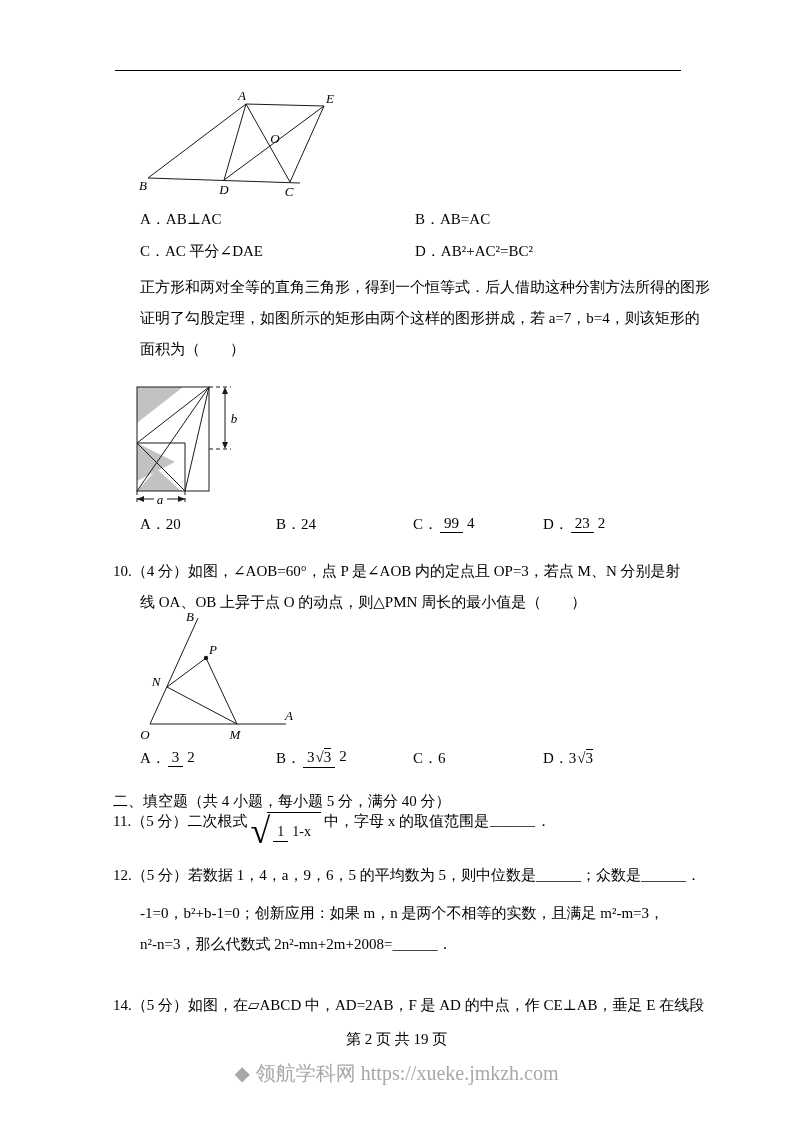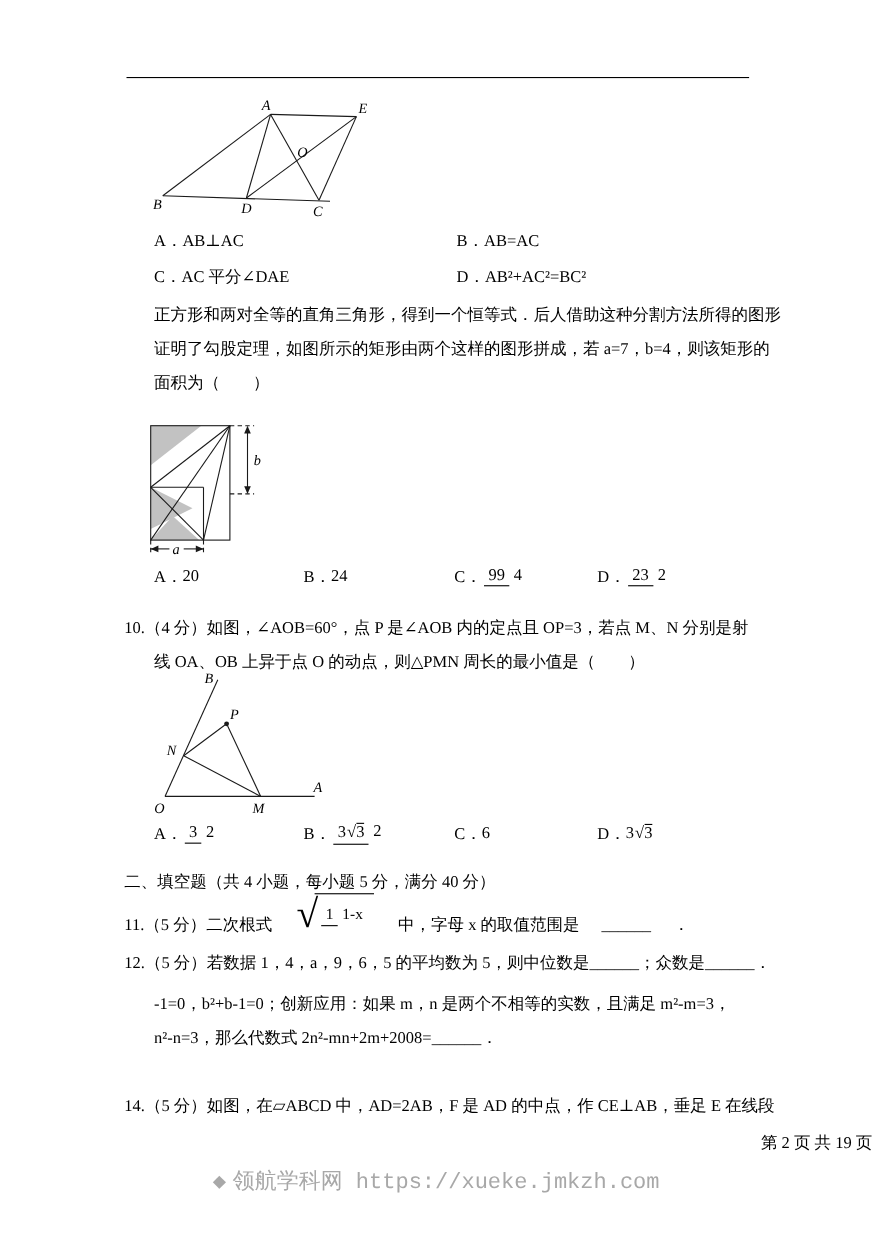--- a/index.html
+++ b/index.html
@@ -15,24 +15,24 @@
   .opt{position:absolute;display:inline-flex;align-items:center;height:36px;white-space:nowrap}
   .frac{display:inline-flex;flex-direction:row;text-align:center;line-height:1.15;margin:0 2px;vertical-align:middle}
   .frac .num{display:flex;justify-content:center;align-items:baseline;padding:0 4px;border-bottom:1px solid #000}
   .frac .den{padding:0 4px}
   .rsign{padding-left:1px}
   .radicand{border-top:1px solid #000}
   .sqrt{display:inline-flex;align-items:flex-start;margin:0 2px}
   .sqrt .sign{font-size:36px;line-height:36px;transform:translateY(1px)}
   .sqrt .body{border-top:1.5px solid #000;margin-left:-3px;padding:3px 4px 0;display:flex;align-items:center;min-height:34px}
   .sqrt .frac{font-size:14px}
-  .q11row{display:flex;align-items:flex-end;gap:20px;white-space:nowrap}
-  .footer{position:absolute;left:0;width:100%;top:1030px;text-align:right;font-size:15px}
+  .q11row{display:flex;align-items:flex-start;gap:1px;white-space:nowrap}
+  .footer{position:absolute;left:0;width:100%;top:1030px;text-align:center;font-size:15px}
   .watermark{position:absolute;left:0;width:100%;top:1060px;text-align:center;color:#a8a8a8;
-             font-family:Liberation Mono, monospace;font-size:20px}
+             font-family:Liberation Serif, serif;font-size:20px}
   .watermark .wlogo{margin-right:6px}
   svg{overflow:visible}
   .fline{stroke:#1a1a1a;stroke-width:1;fill:none}
   .fdash{stroke:#1a1a1a;stroke-width:1;fill:none;stroke-dasharray:4 3}
   .fshade{fill:#c2c2c2;stroke:none}
   .fhead{fill:#1a1a1a;stroke:none}
   .flabel{font-family:"Liberation Serif","DejaVu Serif",serif;font-style:italic;font-size:13px;fill:#000}
 </style>
 </head>
 <body>

